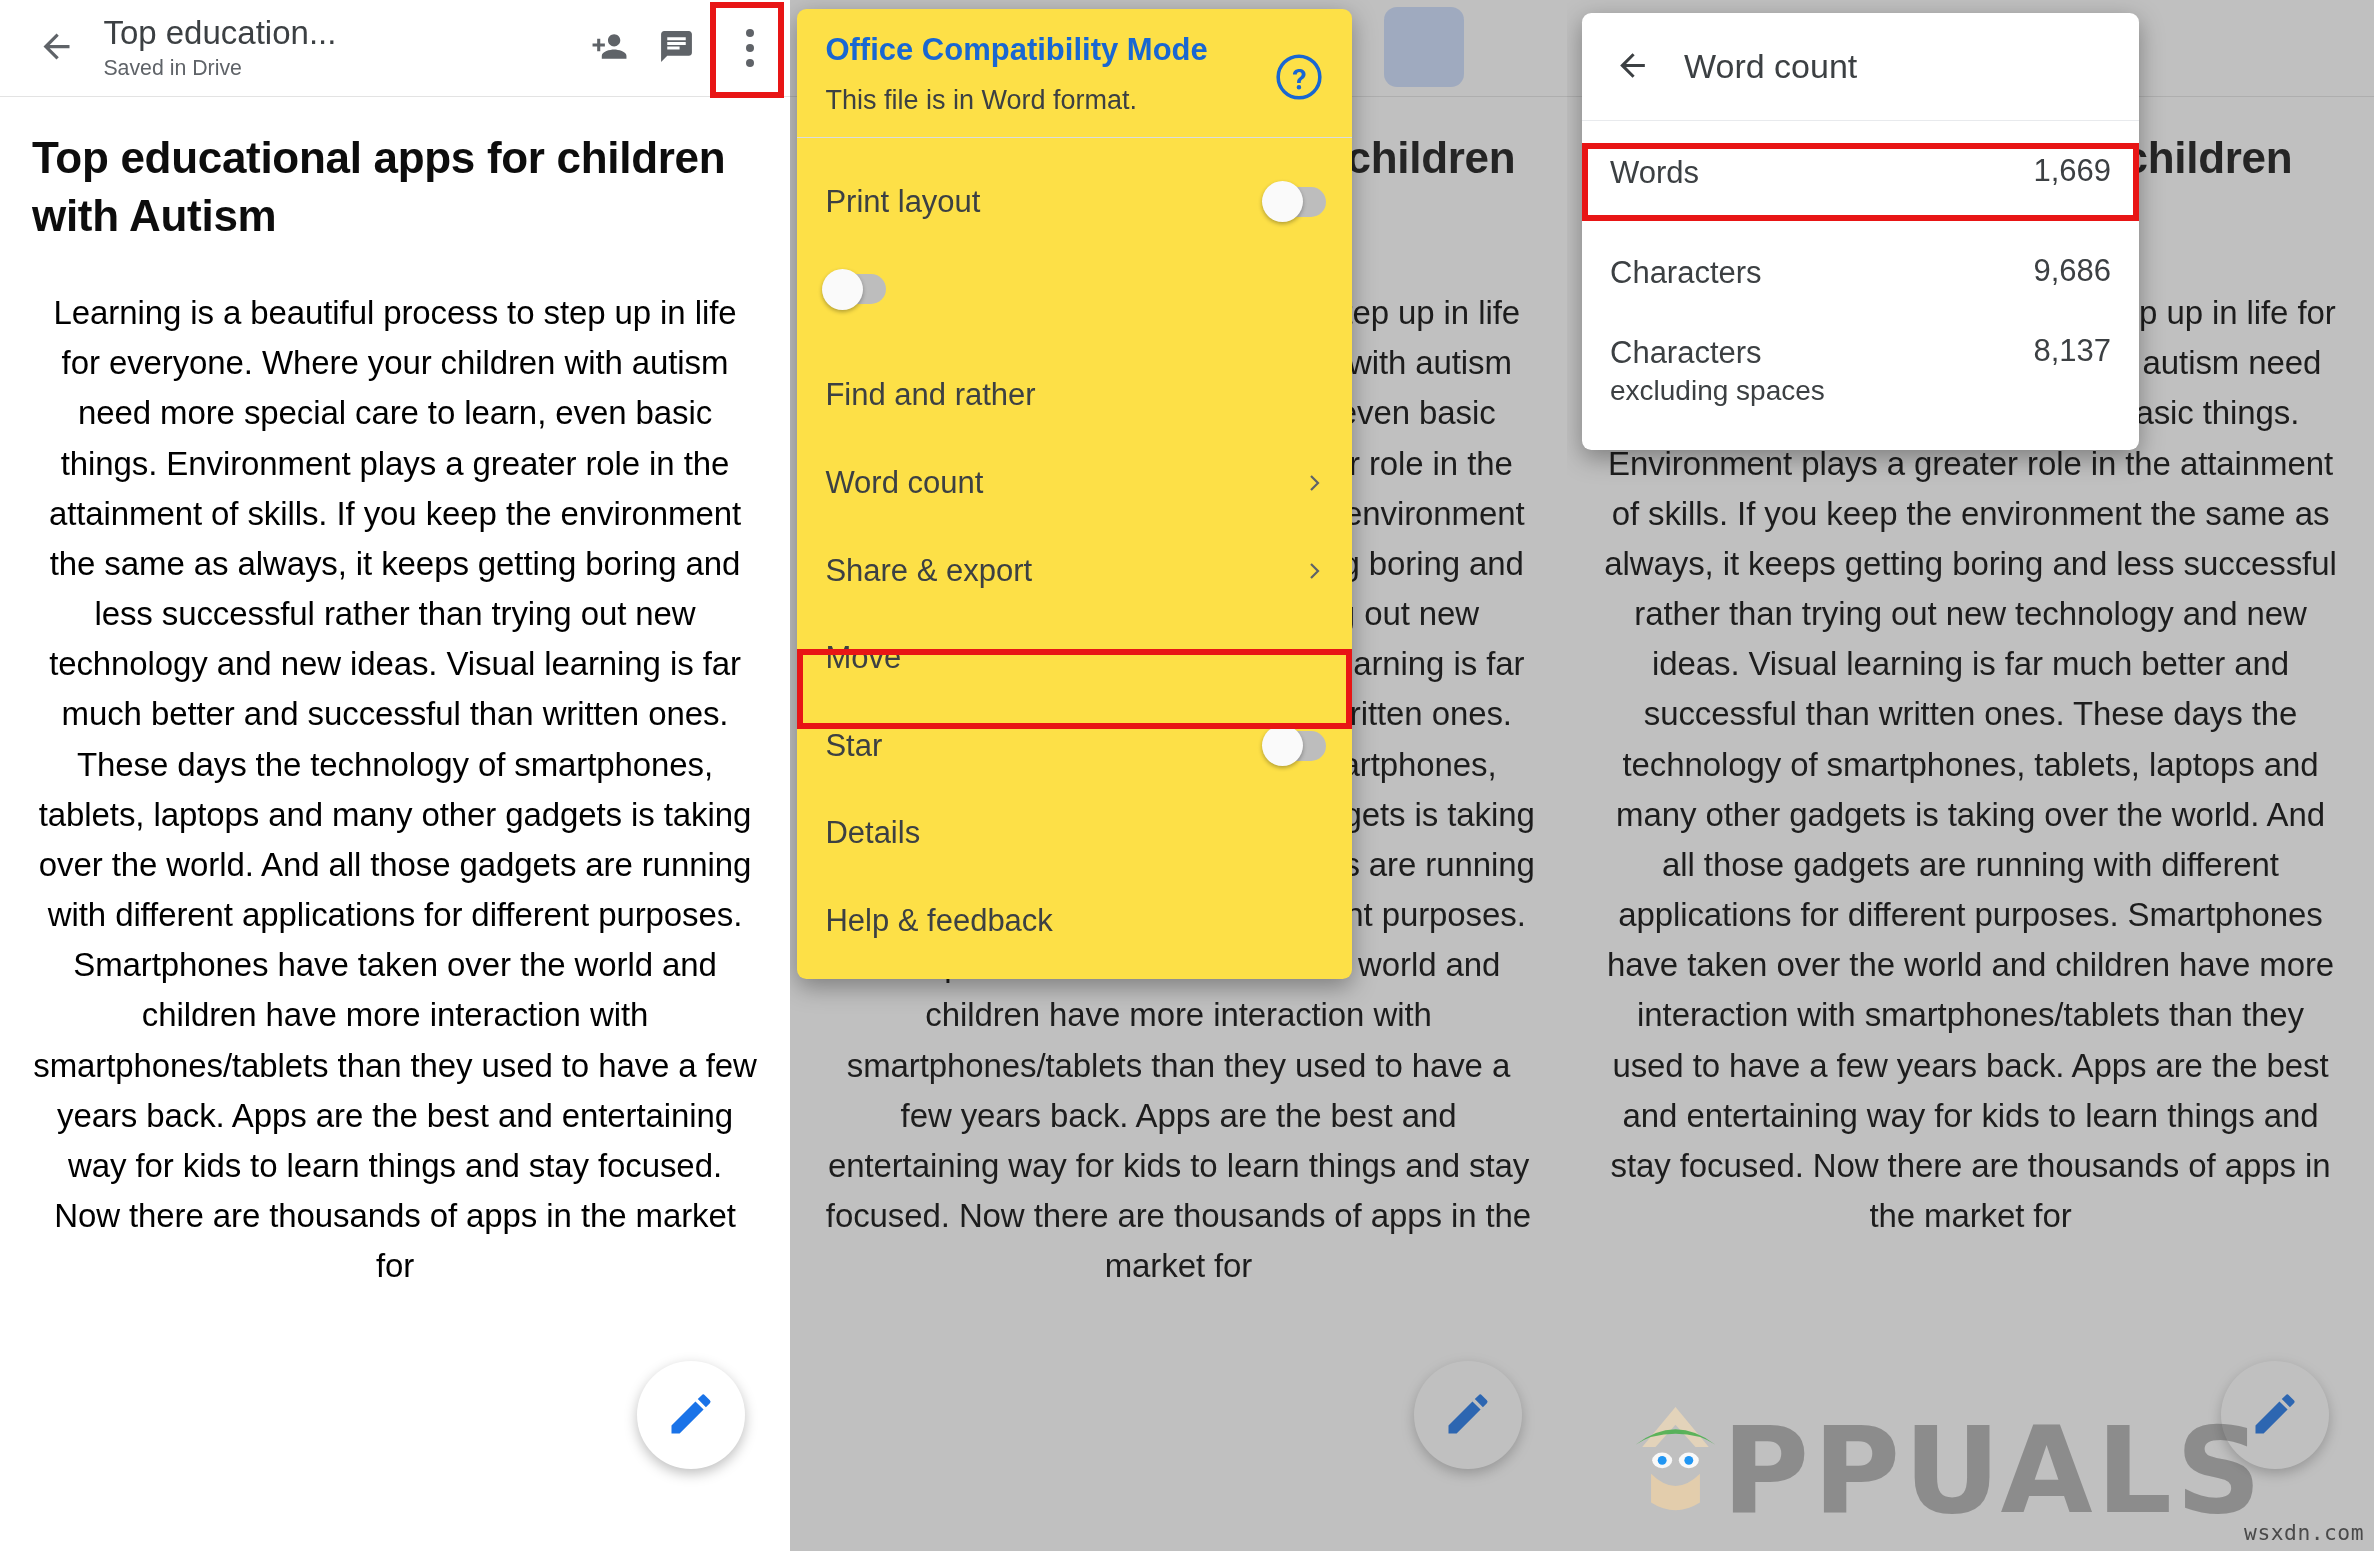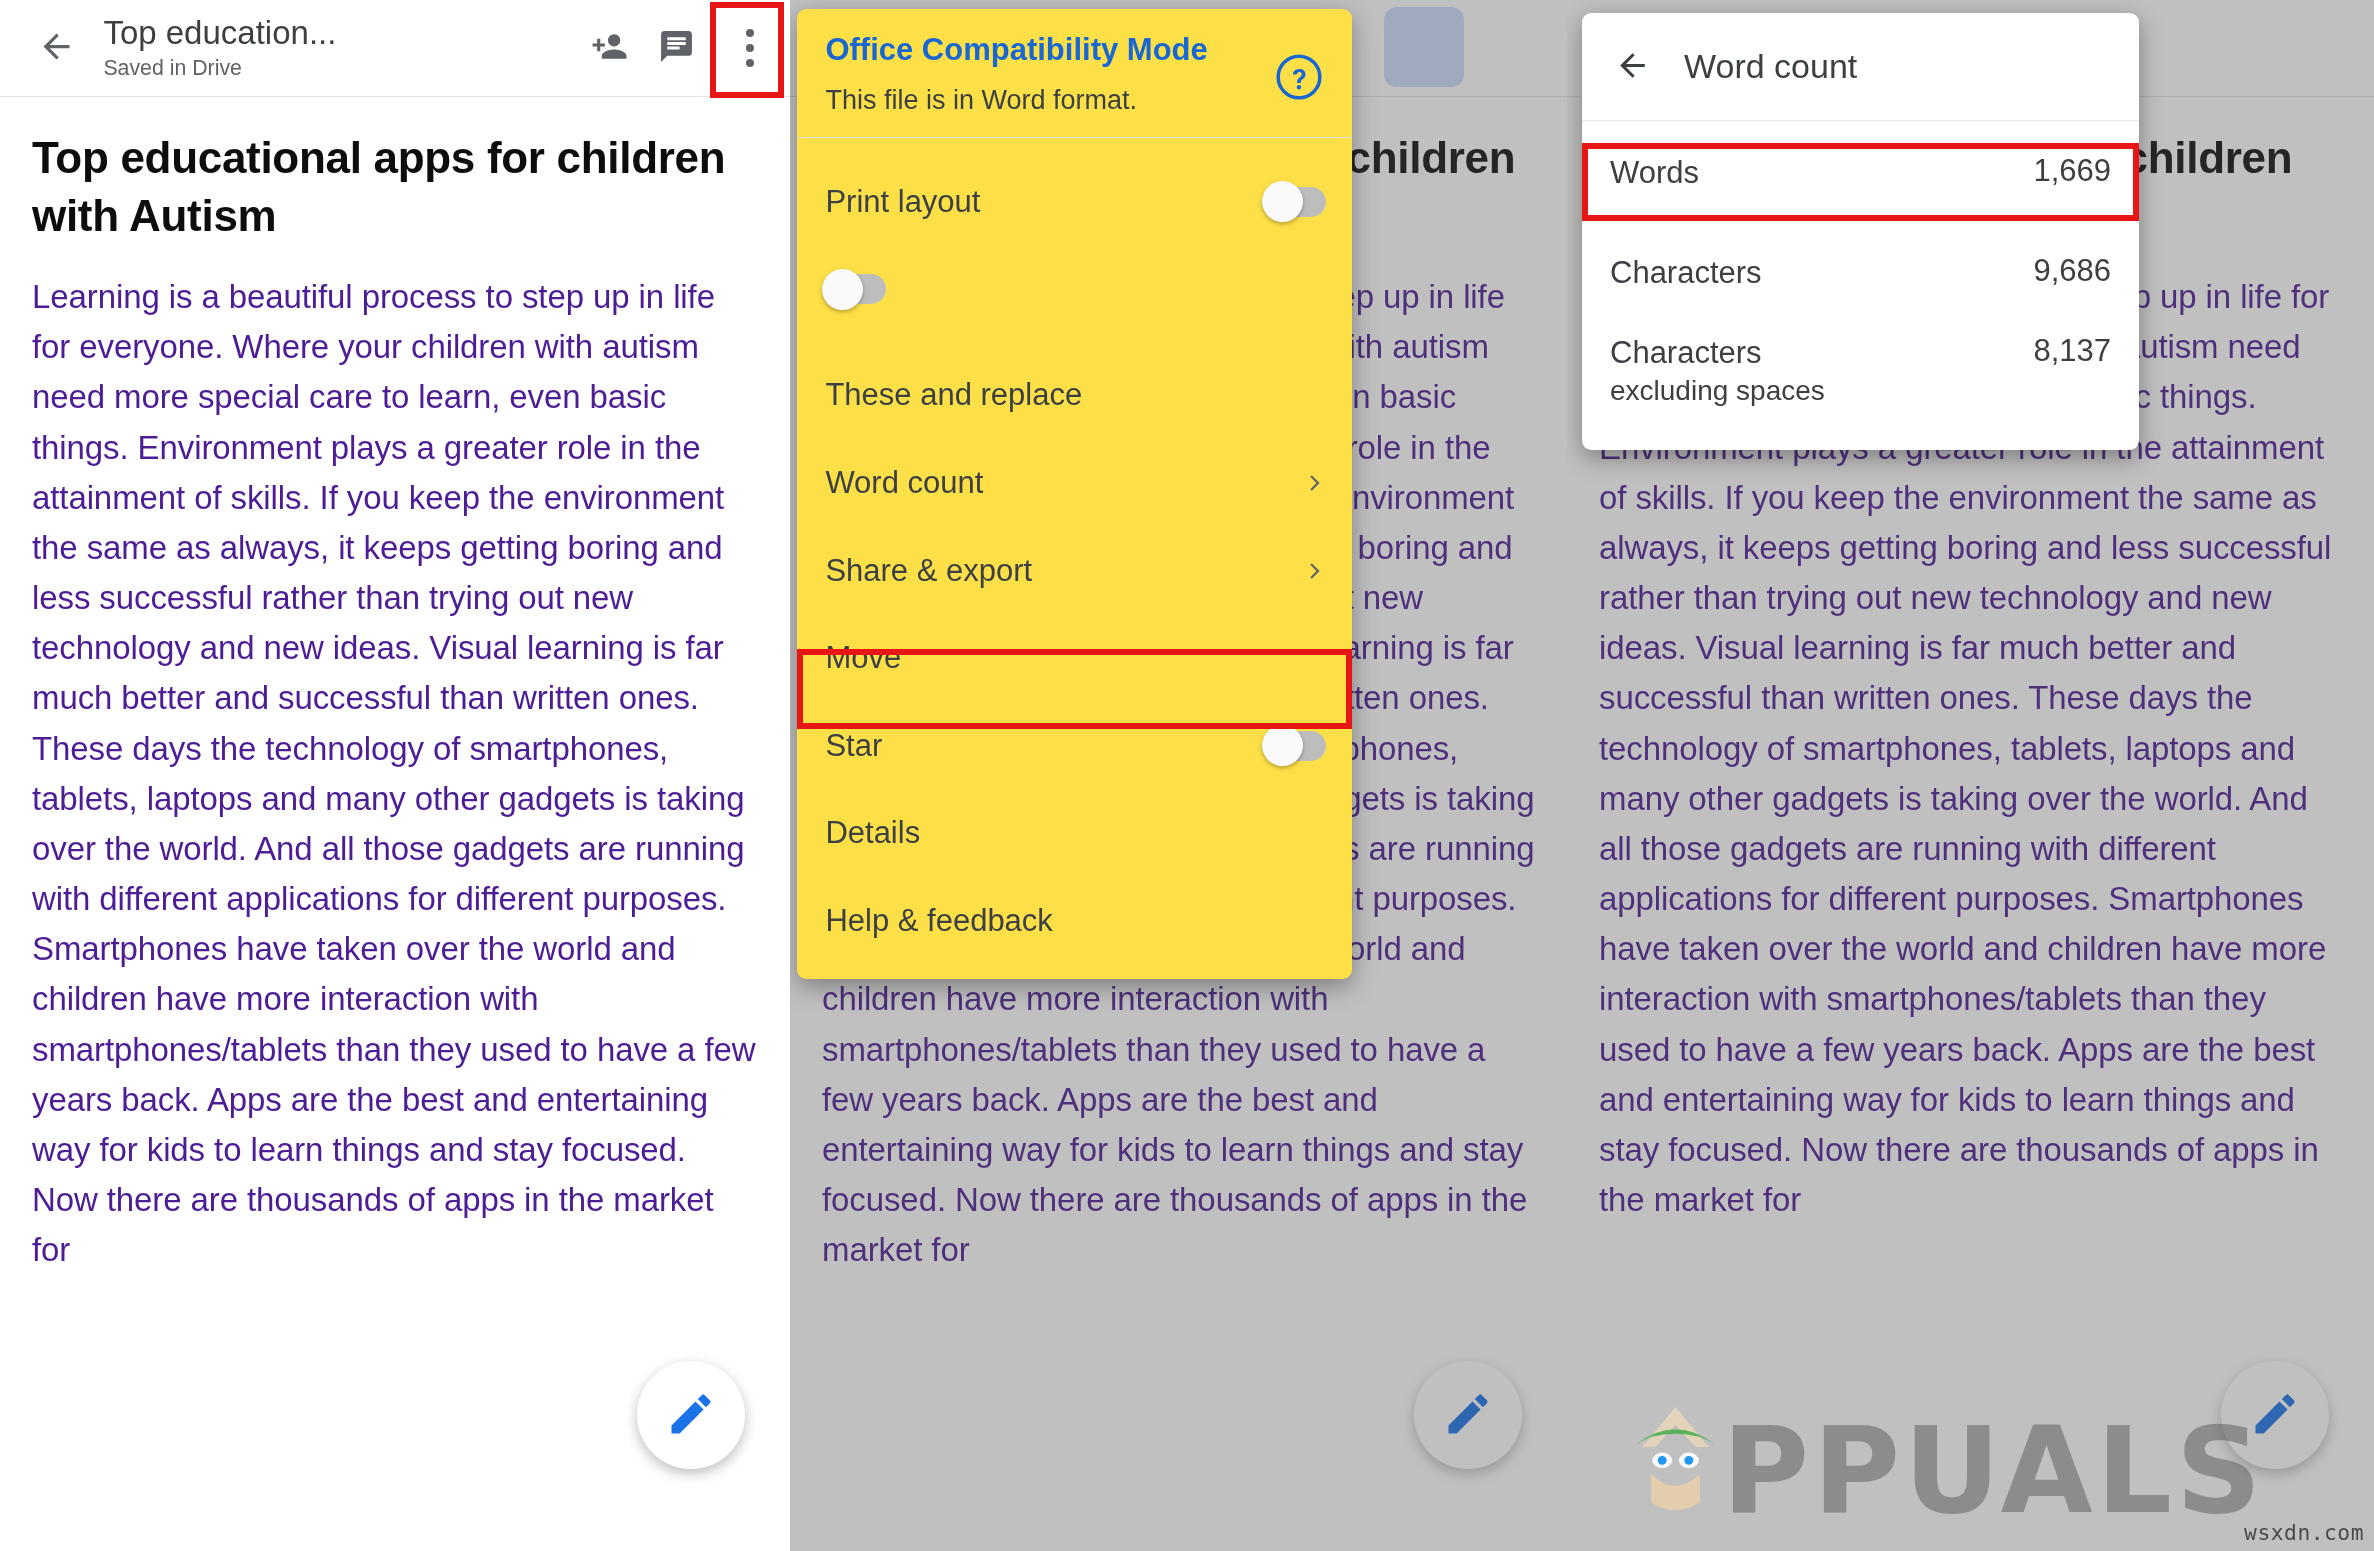--- a/index.html
+++ b/index.html
@@ -38,22 +38,22 @@
   
   .redbox { position: absolute; border: 6.5px solid #e81515; pointer-events: none; z-index: 40; }
 
   
   .docbody { padding: 32px 32px 0 32px; }
   .doc-h1 {
     font-size: 44px; font-weight: 700; color: #0d0d0d;
     line-height: 1.32; letter-spacing: -0.3px;
   }
   .doc-p {
-    margin-top: 27px; font-size: 33px; color: #4c1d95;
-    line-height: 1.52; letter-spacing: -0.1px;
+    margin-top: 43px; font-size: 33px; color: #000000;
+    line-height: 1.52; letter-spacing: -0.1px; text-align: center;
   }
 
   
   .fab {
     position: absolute; right: 45px; bottom: 83px;
     width: 108px; height: 108px; border-radius: 50%;
     background: #ffffff; box-shadow: 0 4.6px 13px rgba(0,0,0,.26);
     display: flex; align-items: center; justify-content: center; z-index: 20;
   }
   .fab svg { width: 52px; height: 52px; }
@@ -259,21 +259,21 @@
         <div class="menu-item">
           <span class="toggle">
               <span class="knob"></span>
             </span>
         </div>
         <div class="spacer-20"></div>
 
         <div class="spacer-20"></div>
 
         <div class="menu-item">
-          <span class="mi-label">These and replace</span>
+          <span class="mi-label">Find and rather</span>
         </div>
         <div class="spacer-20"></div>
 
         <div class="menu-item">
           <span class="mi-label">Word count</span>
           <span class="chev">
             <svg viewBox="0 0 24 24">
                 <path fill="none" stroke="#5f6368" stroke-width="2.2" d="M9 5l7 7-7 7"></path>
               </svg>
           </span>

